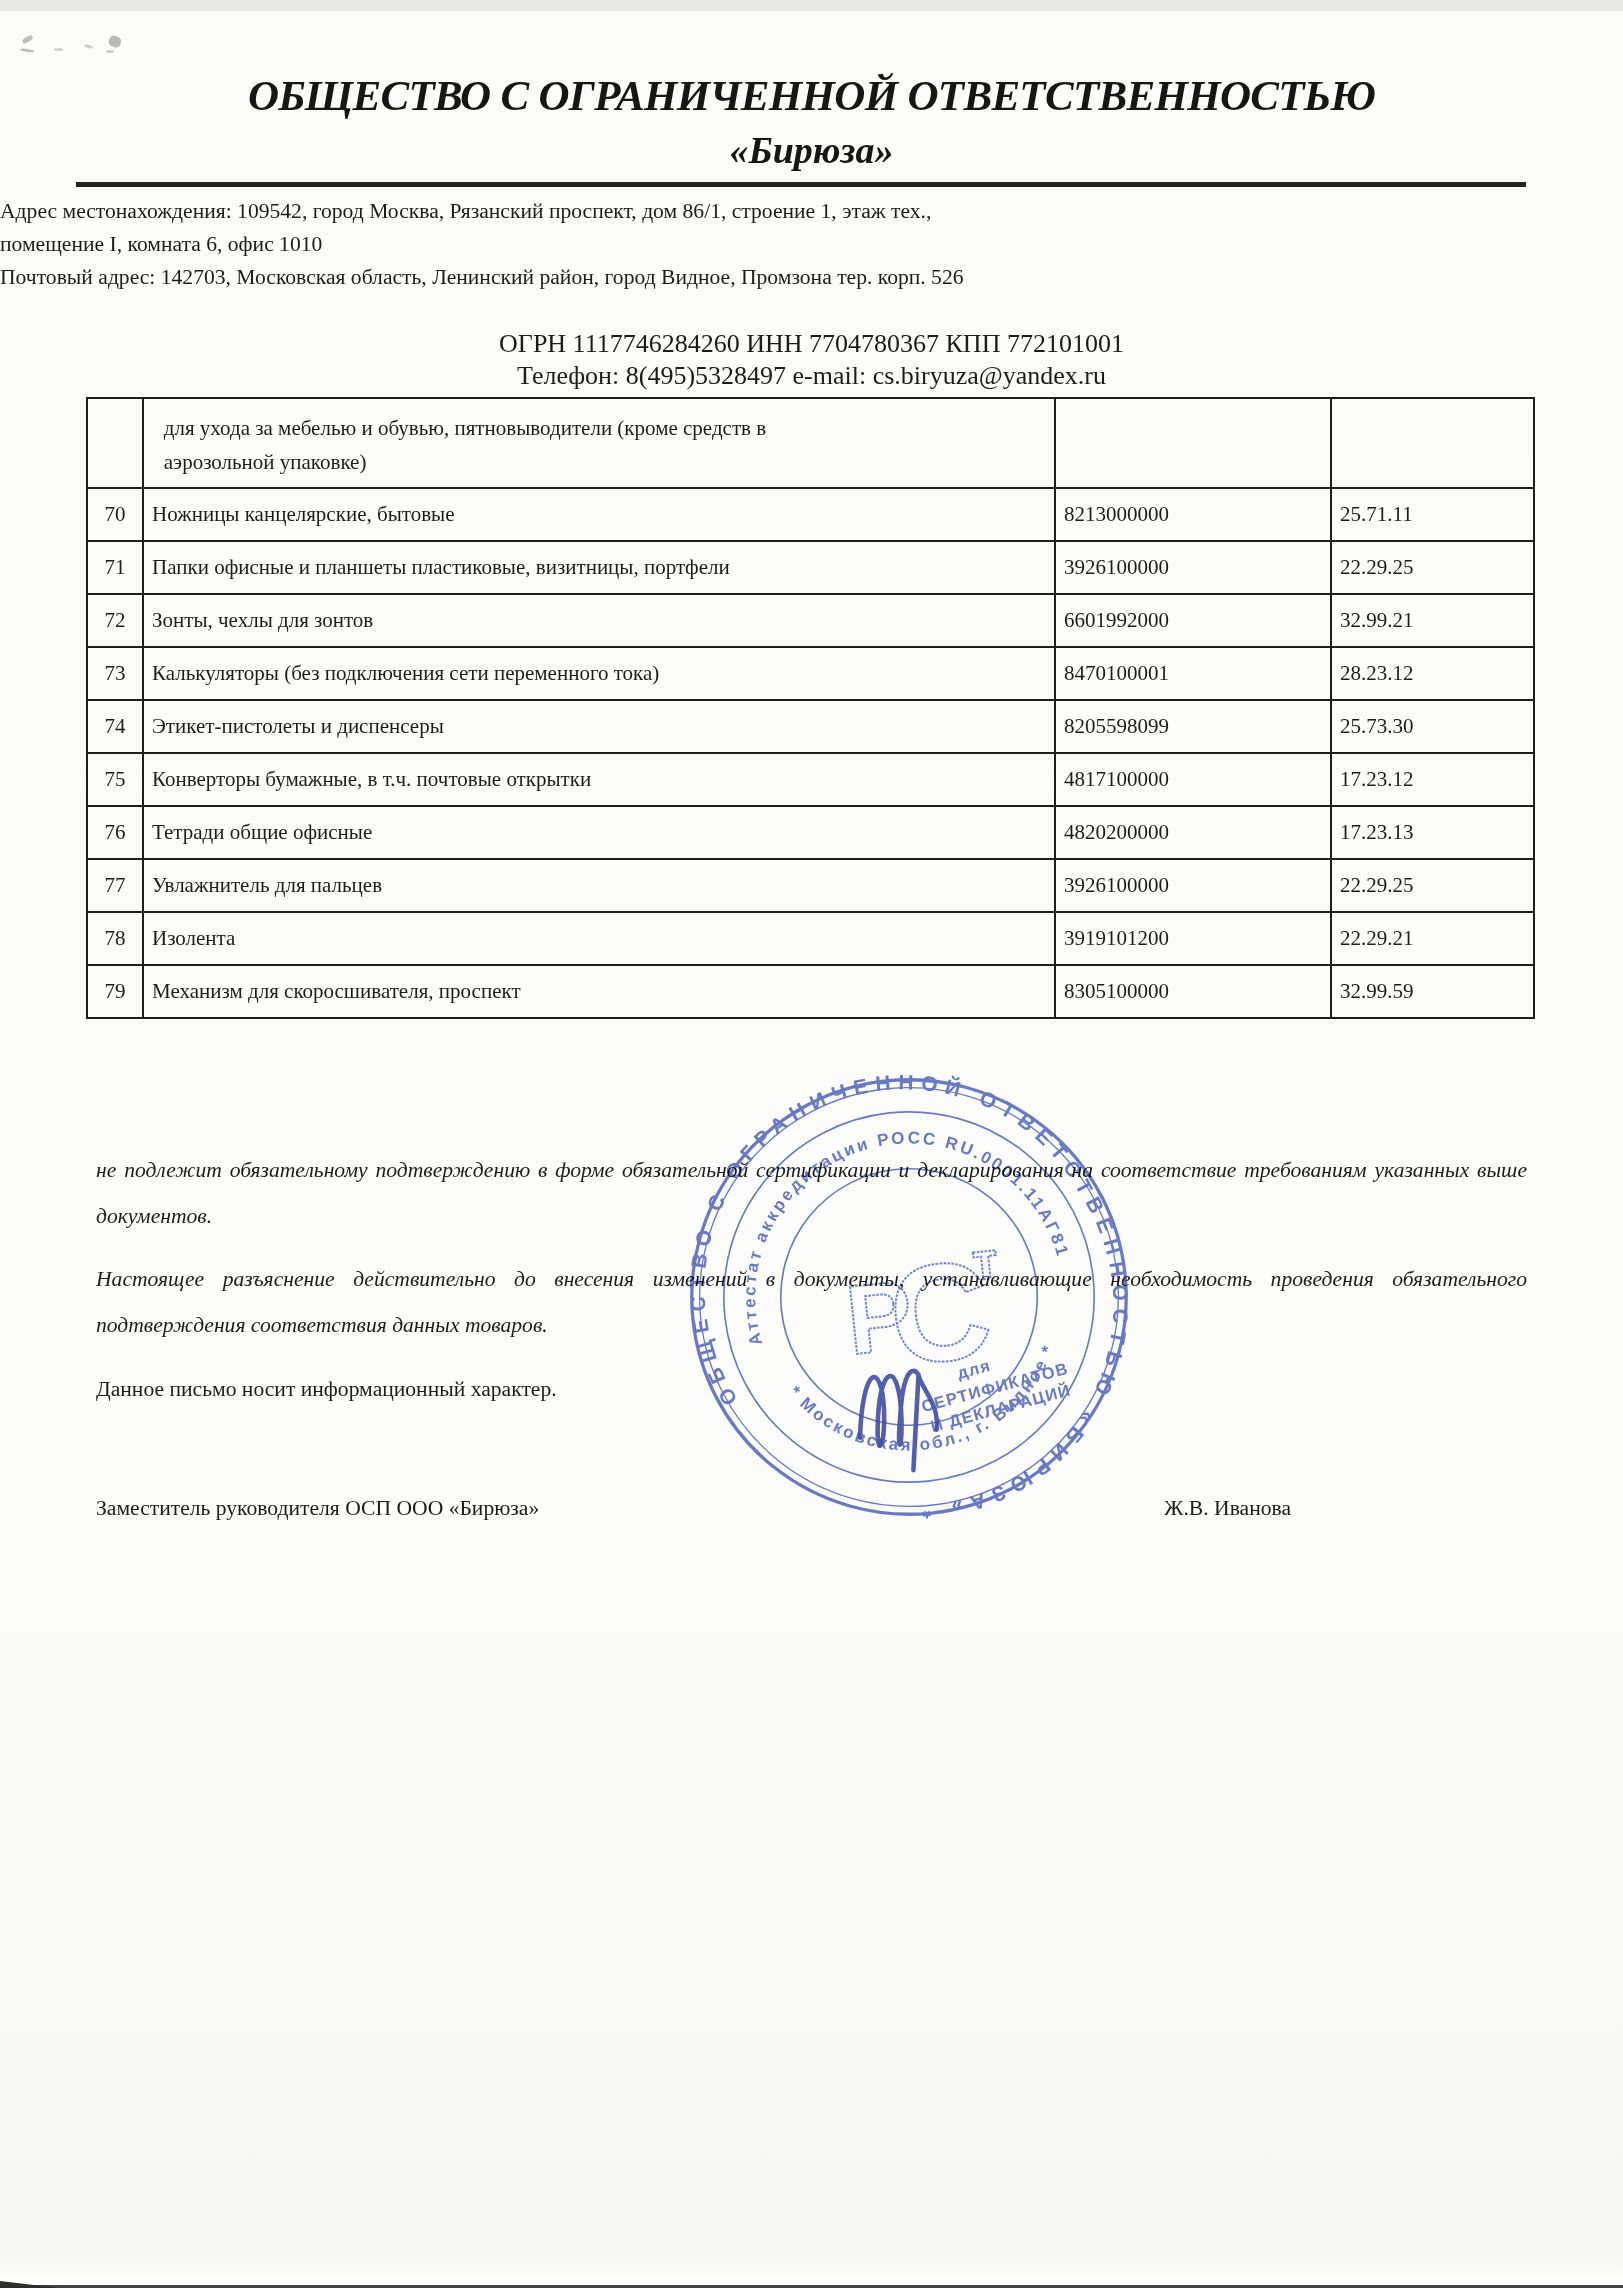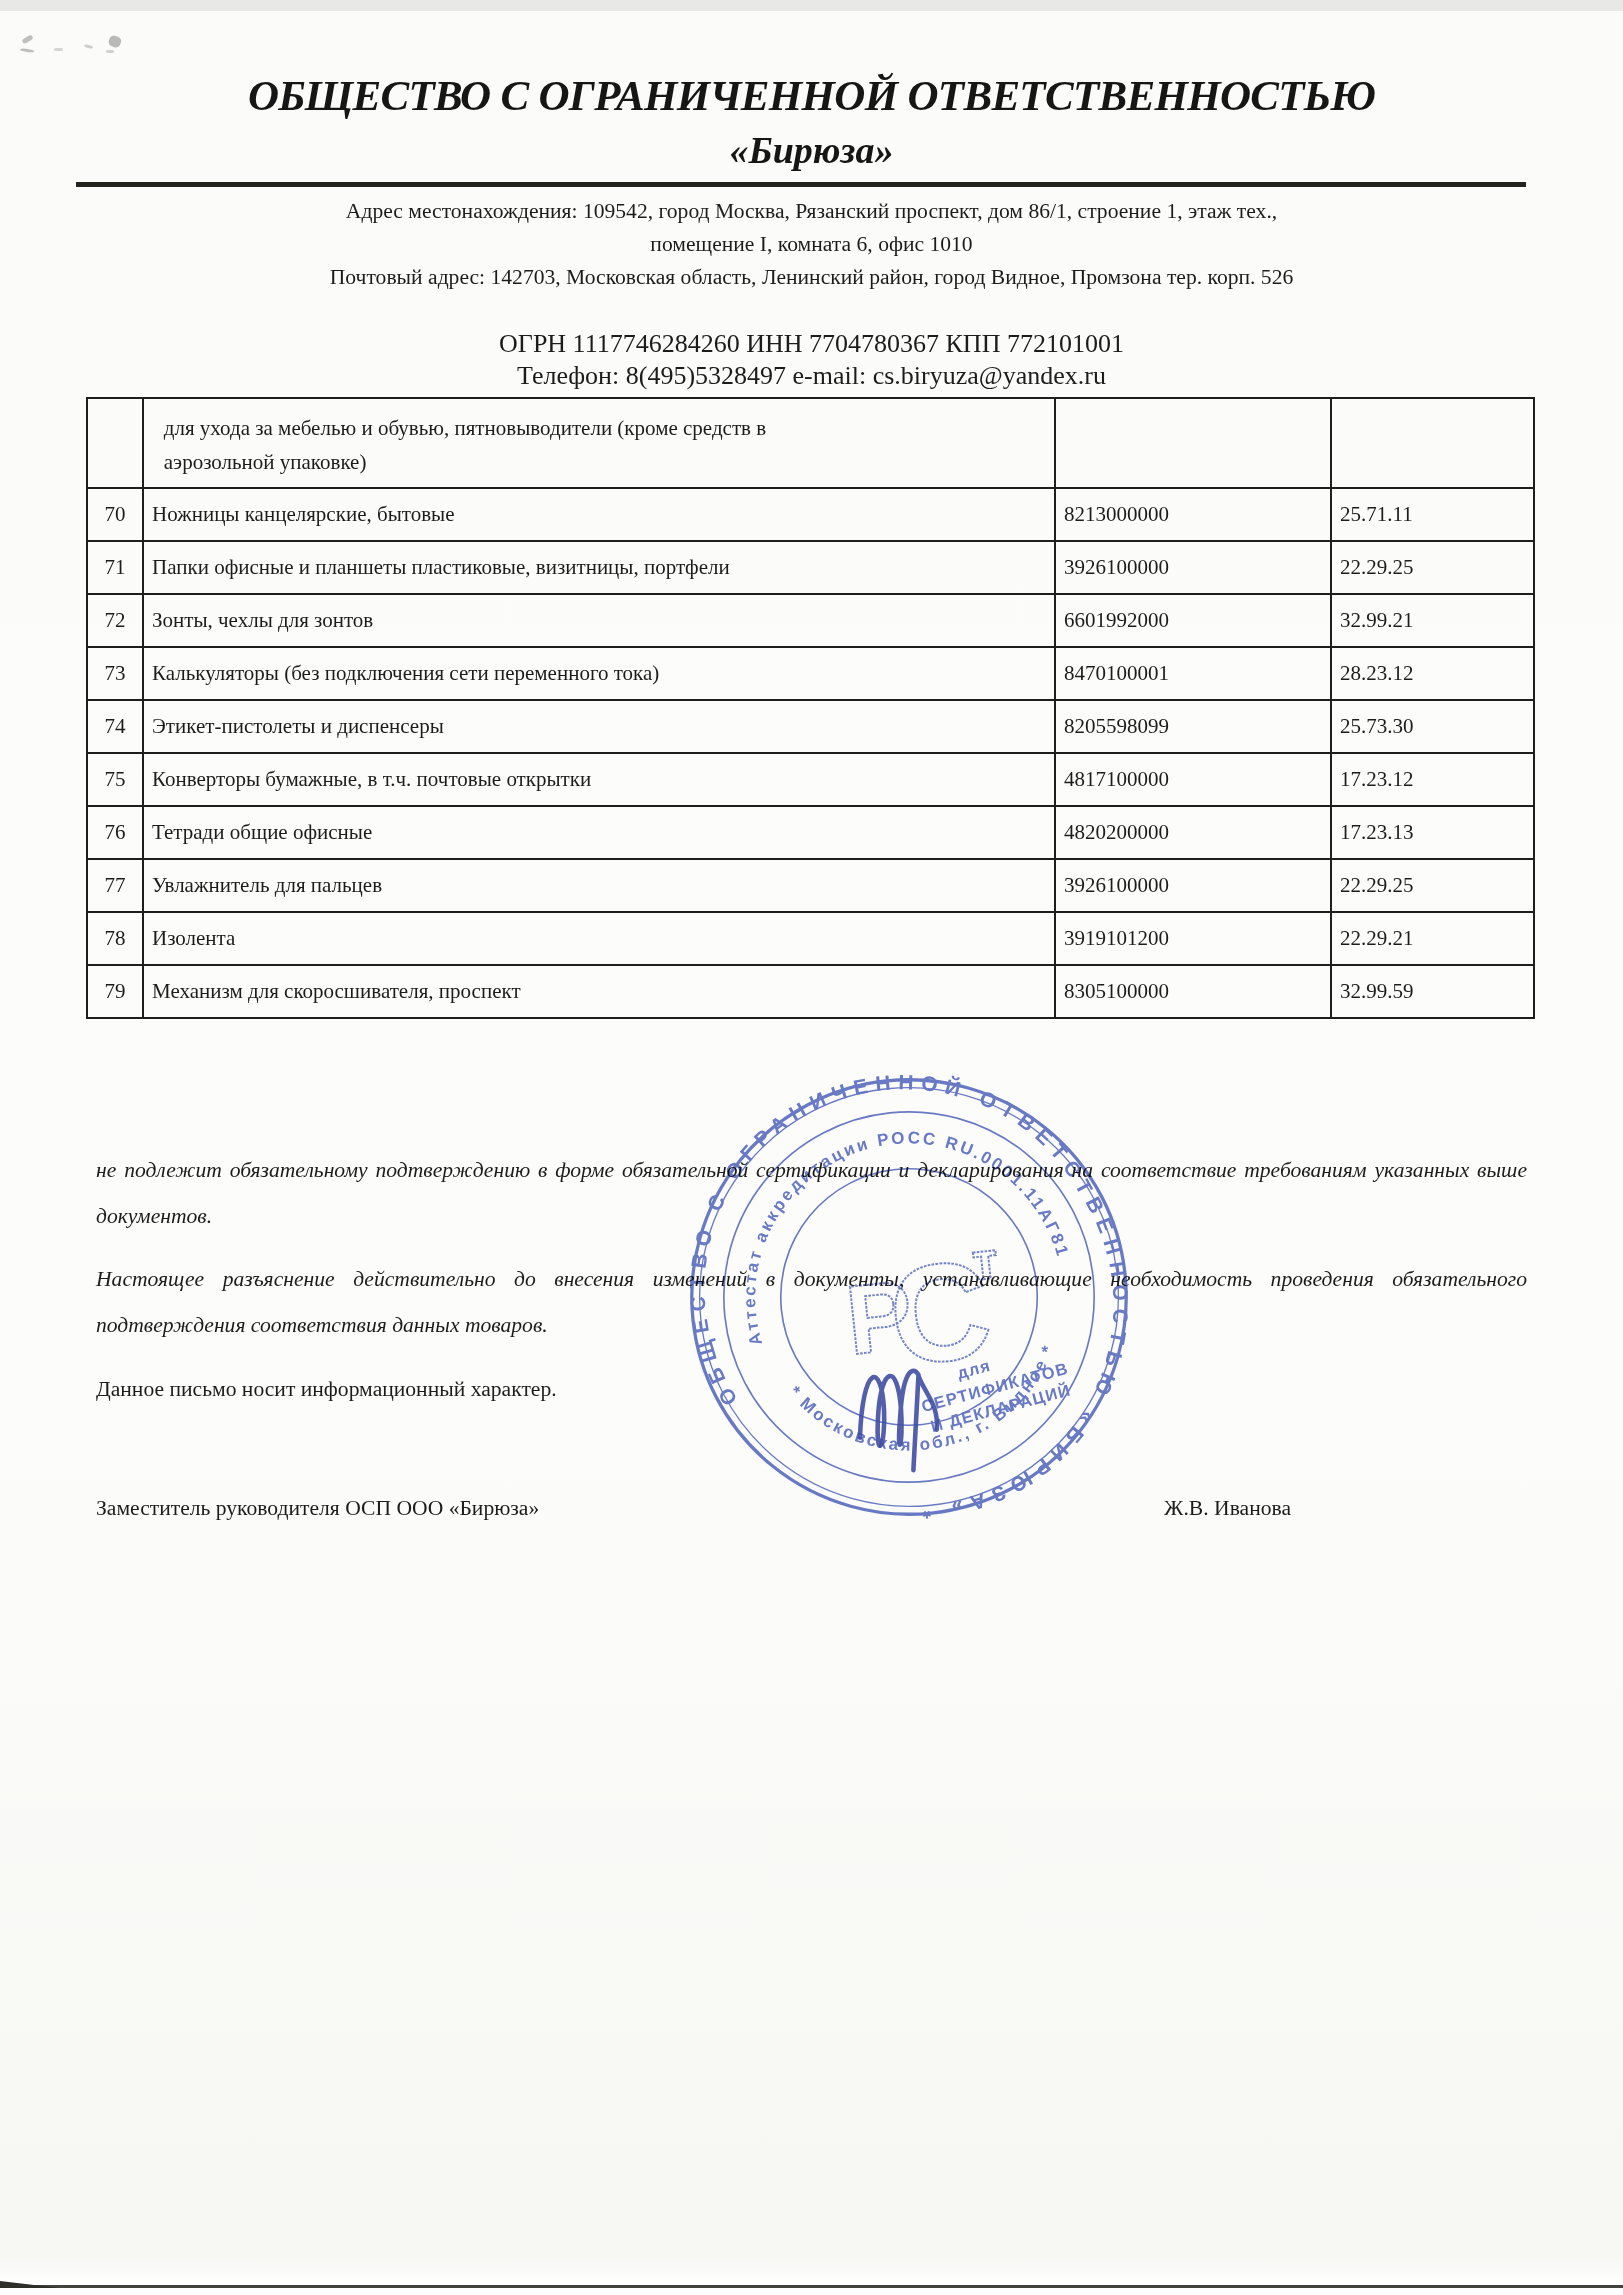--- a/index.html
+++ b/index.html
@@ -31,21 +31,21 @@
   .name-line {
     margin-top:14.4px;
     font-size:38px; font-weight:bold; font-style:italic;
     line-height:1; color:#161616;
   }
   .head-rule {
     height:4.6px; background:#23231f;
     margin:13px 97px 0 76px;
     border:none;
   }
-  .address-block { margin-top:7.9px; text-align:center; font-size:21.6px; line-height:33px; }
+  .address-block { margin-top:7.9px; text-align:left; font-size:21.6px; line-height:33px; }
   .reg-block     { margin-top:34px; text-align:center; font-size:26px; line-height:32px; }
 
   
   table.goods {
     border-collapse:collapse;
     margin:5.2px 0 0 86px;
     width:1447px;
     table-layout:fixed;
     font-size:21px;
   }

